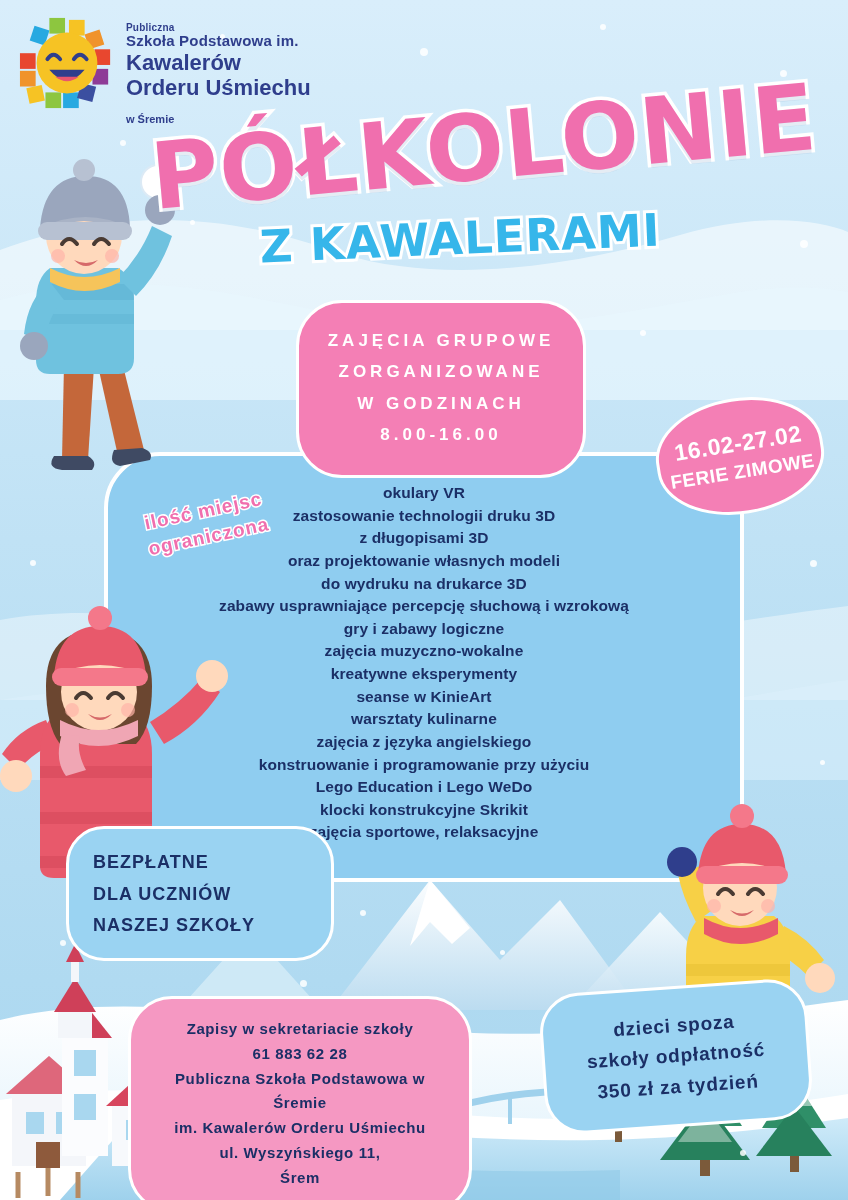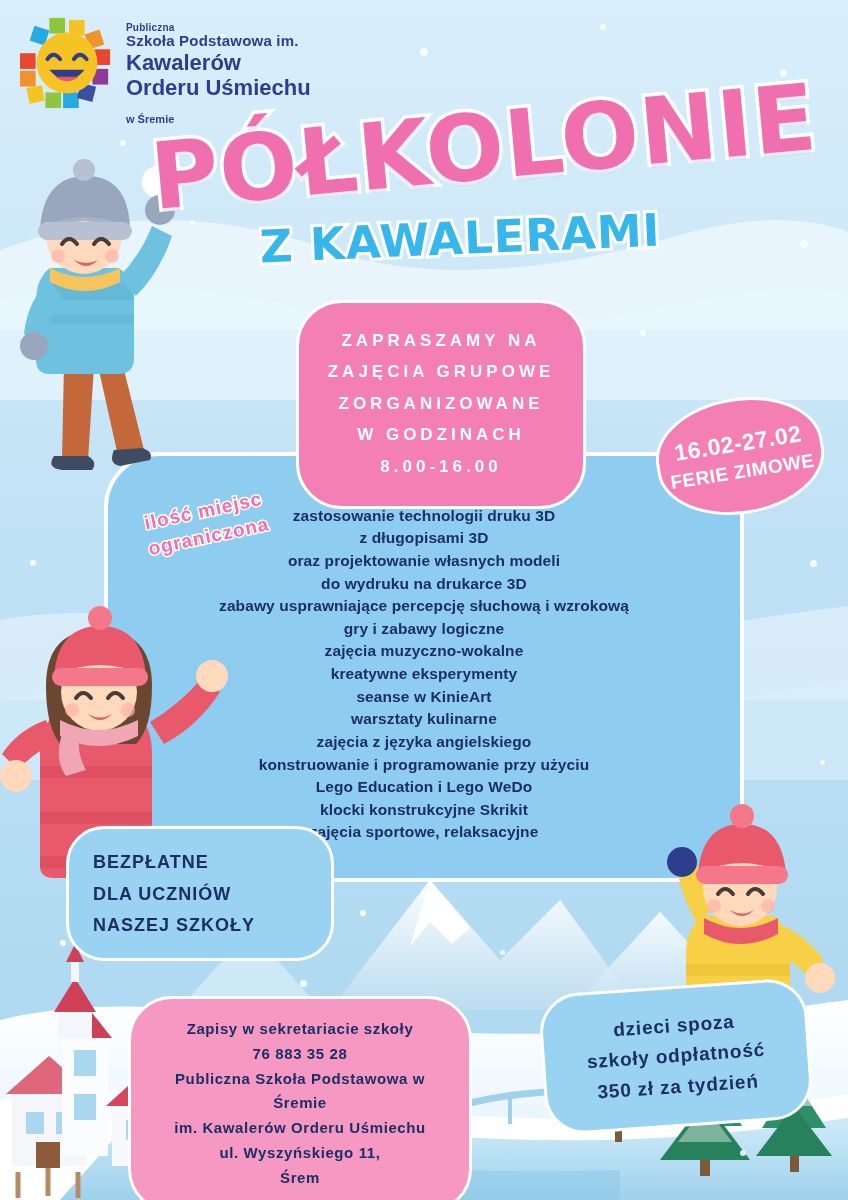--- a/index.html
+++ b/index.html
@@ -506,21 +506,20 @@
       <path d="M88,94 q7,-10 15,0" stroke="#4a3b33" stroke-width="4" fill="none" stroke-linecap="round"></path>
       <path d="M68,110 q12,12 24,0 q-12,6 -24,0 Z" fill="#d66a6a"></path>
       <circle cx="52" cy="106" r="7" fill="#ffb4a8" opacity=".7"></circle>
       <circle cx="106" cy="106" r="7" fill="#ffb4a8" opacity=".7"></circle>
 
       <path d="M44,118 q34,18 70,0 l0,14 q-36,18 -70,0 Z" fill="#f6c45a"></path>
     </svg>
   </div>
 
   <div class="bubble-pink-top">
-    <div class="ln">ZAPRASZAMY NA</div>
     <div class="ln">ZAJĘCIA GRUPOWE</div>
     <div class="ln">ZORGANIZOWANE</div>
     <div class="ln">W GODZINACH</div>
     <div class="ln">8.00-16.00</div>
   </div>
 
   <div class="badge-dates">
     <div class="d1">16.02-27.02</div>
     <div class="d2">FERIE ZIMOWE</div>
   </div>
@@ -613,21 +612,21 @@
       <path d="M82,110 q12,12 24,0 q-12,7 -24,0 Z" fill="#d66a6a"></path>
       <circle cx="66" cy="106" r="7" fill="#ffb4a8" opacity=".7"></circle>
       <circle cx="120" cy="106" r="7" fill="#ffb4a8" opacity=".7"></circle>
 
       <path d="M56,118 q36,20 74,0 l0,16 q-38,20 -74,0 Z" fill="#e8596b"></path>
     </svg>
   </div>
 
   <div class="bubble-contact">
     <div>Zapisy w sekretariacie szkoły</div>
-    <div>76 883 35 28</div>
+    <div>61 883 62 28</div>
     <div>Publiczna Szkoła Podstawowa w</div>
     <div>Śremie</div>
     <div>im. Kawalerów Orderu Uśmiechu</div>
     <div>ul. Wyszyńskiego 11,</div>
     <div>Śrem</div>
   </div>
 
   <div class="bubble-fee">
     <div>dzieci spoza</div>
     <div>szkoły odpłatność</div>

